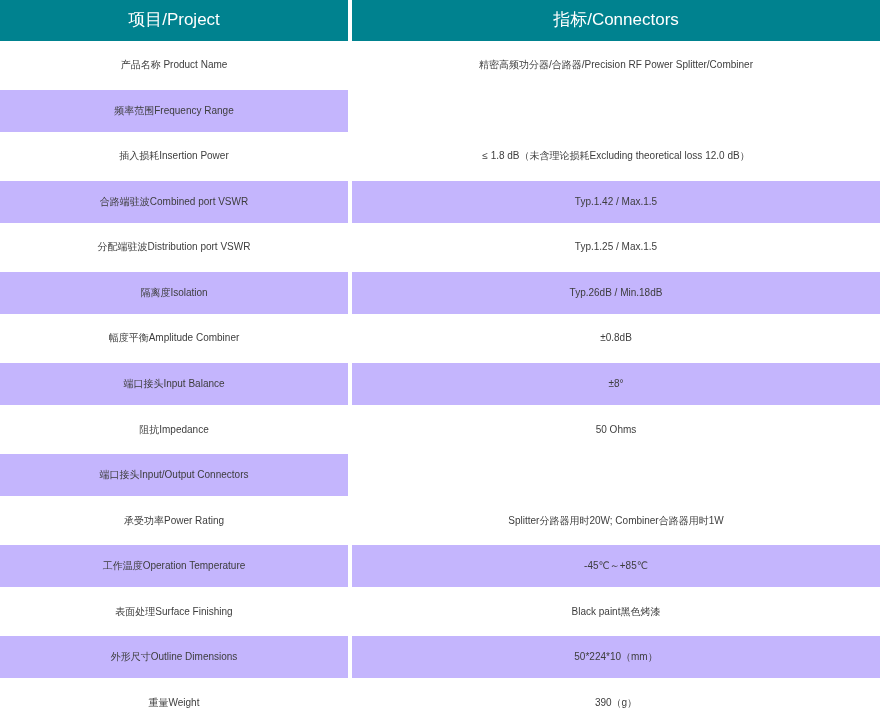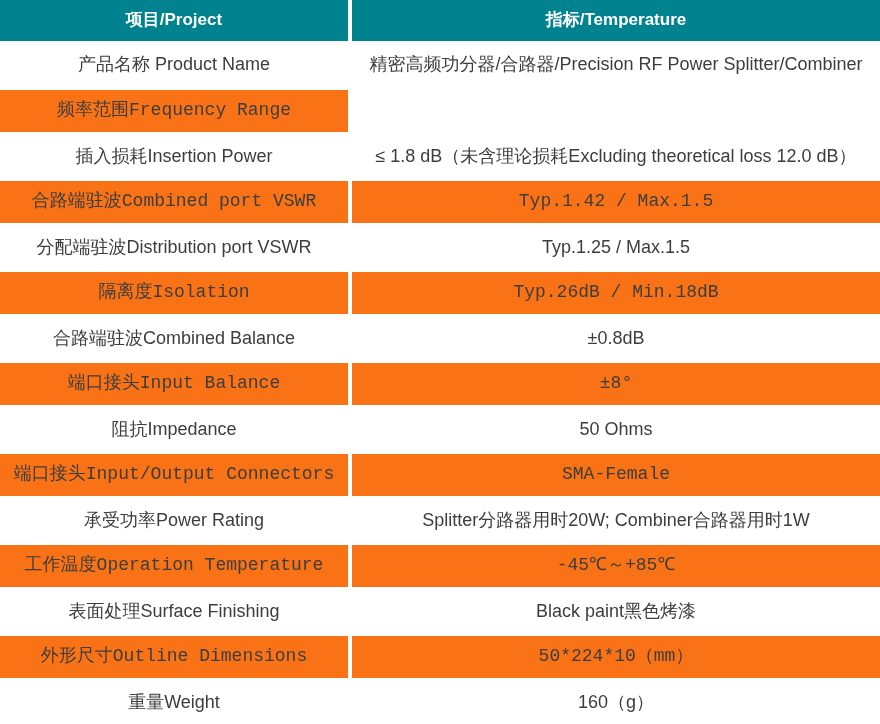--- a/index.html
+++ b/index.html
@@ -25,46 +25,45 @@
     min-height: 0;
   }
   .row.header-row {
     flex: 0 0 41px;
   }
   .cell {
     display: flex;
     align-items: center;
     justify-content: center;
     text-align: center;
-    font-size: 18px;
+    font-size: 10px;
     color: #3d3d3d;
     background: #ffffff;
     line-height: 1.2;
     padding: 0 2px;
     white-space: nowrap;
     overflow: hidden;
   }
   .header-row .cell {
     background: #00828f;
     color: #ffffff;
-    font-weight: bold;
+    font-weight: normal;
     font-size: 17px;
   }
   .row.alt .cell {
-    background: #f97316;
-    font-family: Liberation Mono, monospace;
+    background: #c4b5fd;
   }
 </style>
 </head>
 <body>
 
 <div class="spec-table" id="spec-table">
   <div class="row header-row">
     <div class="cell">项目/Project</div>
-    <div class="cell">指标/Temperature</div>
+    <div class="cell">指标/Connectors</div>
   </div>
 
   <div class="row data-row">
     <div class="cell">产品名称 Product Name</div>
     <div class="cell">精密高频功分器/合路器/Precision RF Power Splitter/Combiner</div>
   </div>
 
   <div class="row data-row alt">
     <div class="cell">频率范围Frequency Range</div>
   </div>
@@ -83,37 +82,36 @@
     <div class="cell">分配端驻波Distribution port VSWR</div>
     <div class="cell">Typ.1.25 / Max.1.5</div>
   </div>
 
   <div class="row data-row alt">
     <div class="cell">隔离度Isolation</div>
     <div class="cell">Typ.26dB / Min.18dB</div>
   </div>
 
   <div class="row data-row">
-    <div class="cell">合路端驻波Combined Balance</div>
+    <div class="cell">幅度平衡Amplitude Combiner</div>
     <div class="cell">±0.8dB</div>
   </div>
 
   <div class="row data-row alt">
     <div class="cell">端口接头Input Balance</div>
     <div class="cell">±8°</div>
   </div>
 
   <div class="row data-row">
     <div class="cell">阻抗Impedance</div>
     <div class="cell">50 Ohms</div>
   </div>
 
   <div class="row data-row alt">
     <div class="cell">端口接头Input/Output Connectors</div>
-    <div class="cell">SMA-Female</div>
   </div>
 
   <div class="row data-row">
     <div class="cell">承受功率Power Rating</div>
     <div class="cell">Splitter分路器用时20W; Combiner合路器用时1W</div>
   </div>
 
   <div class="row data-row alt">
     <div class="cell">工作温度Operation Temperature</div>
     <div class="cell">-45℃～+85℃</div>
@@ -124,15 +122,15 @@
     <div class="cell">Black paint黑色烤漆</div>
   </div>
 
   <div class="row data-row alt">
     <div class="cell">外形尺寸Outline Dimensions</div>
     <div class="cell">50*224*10（mm）</div>
   </div>
 
   <div class="row data-row">
     <div class="cell">重量Weight</div>
-    <div class="cell">160（g）</div>
+    <div class="cell">390（g）</div>
   </div>
 </div>
 
 </body></html>

